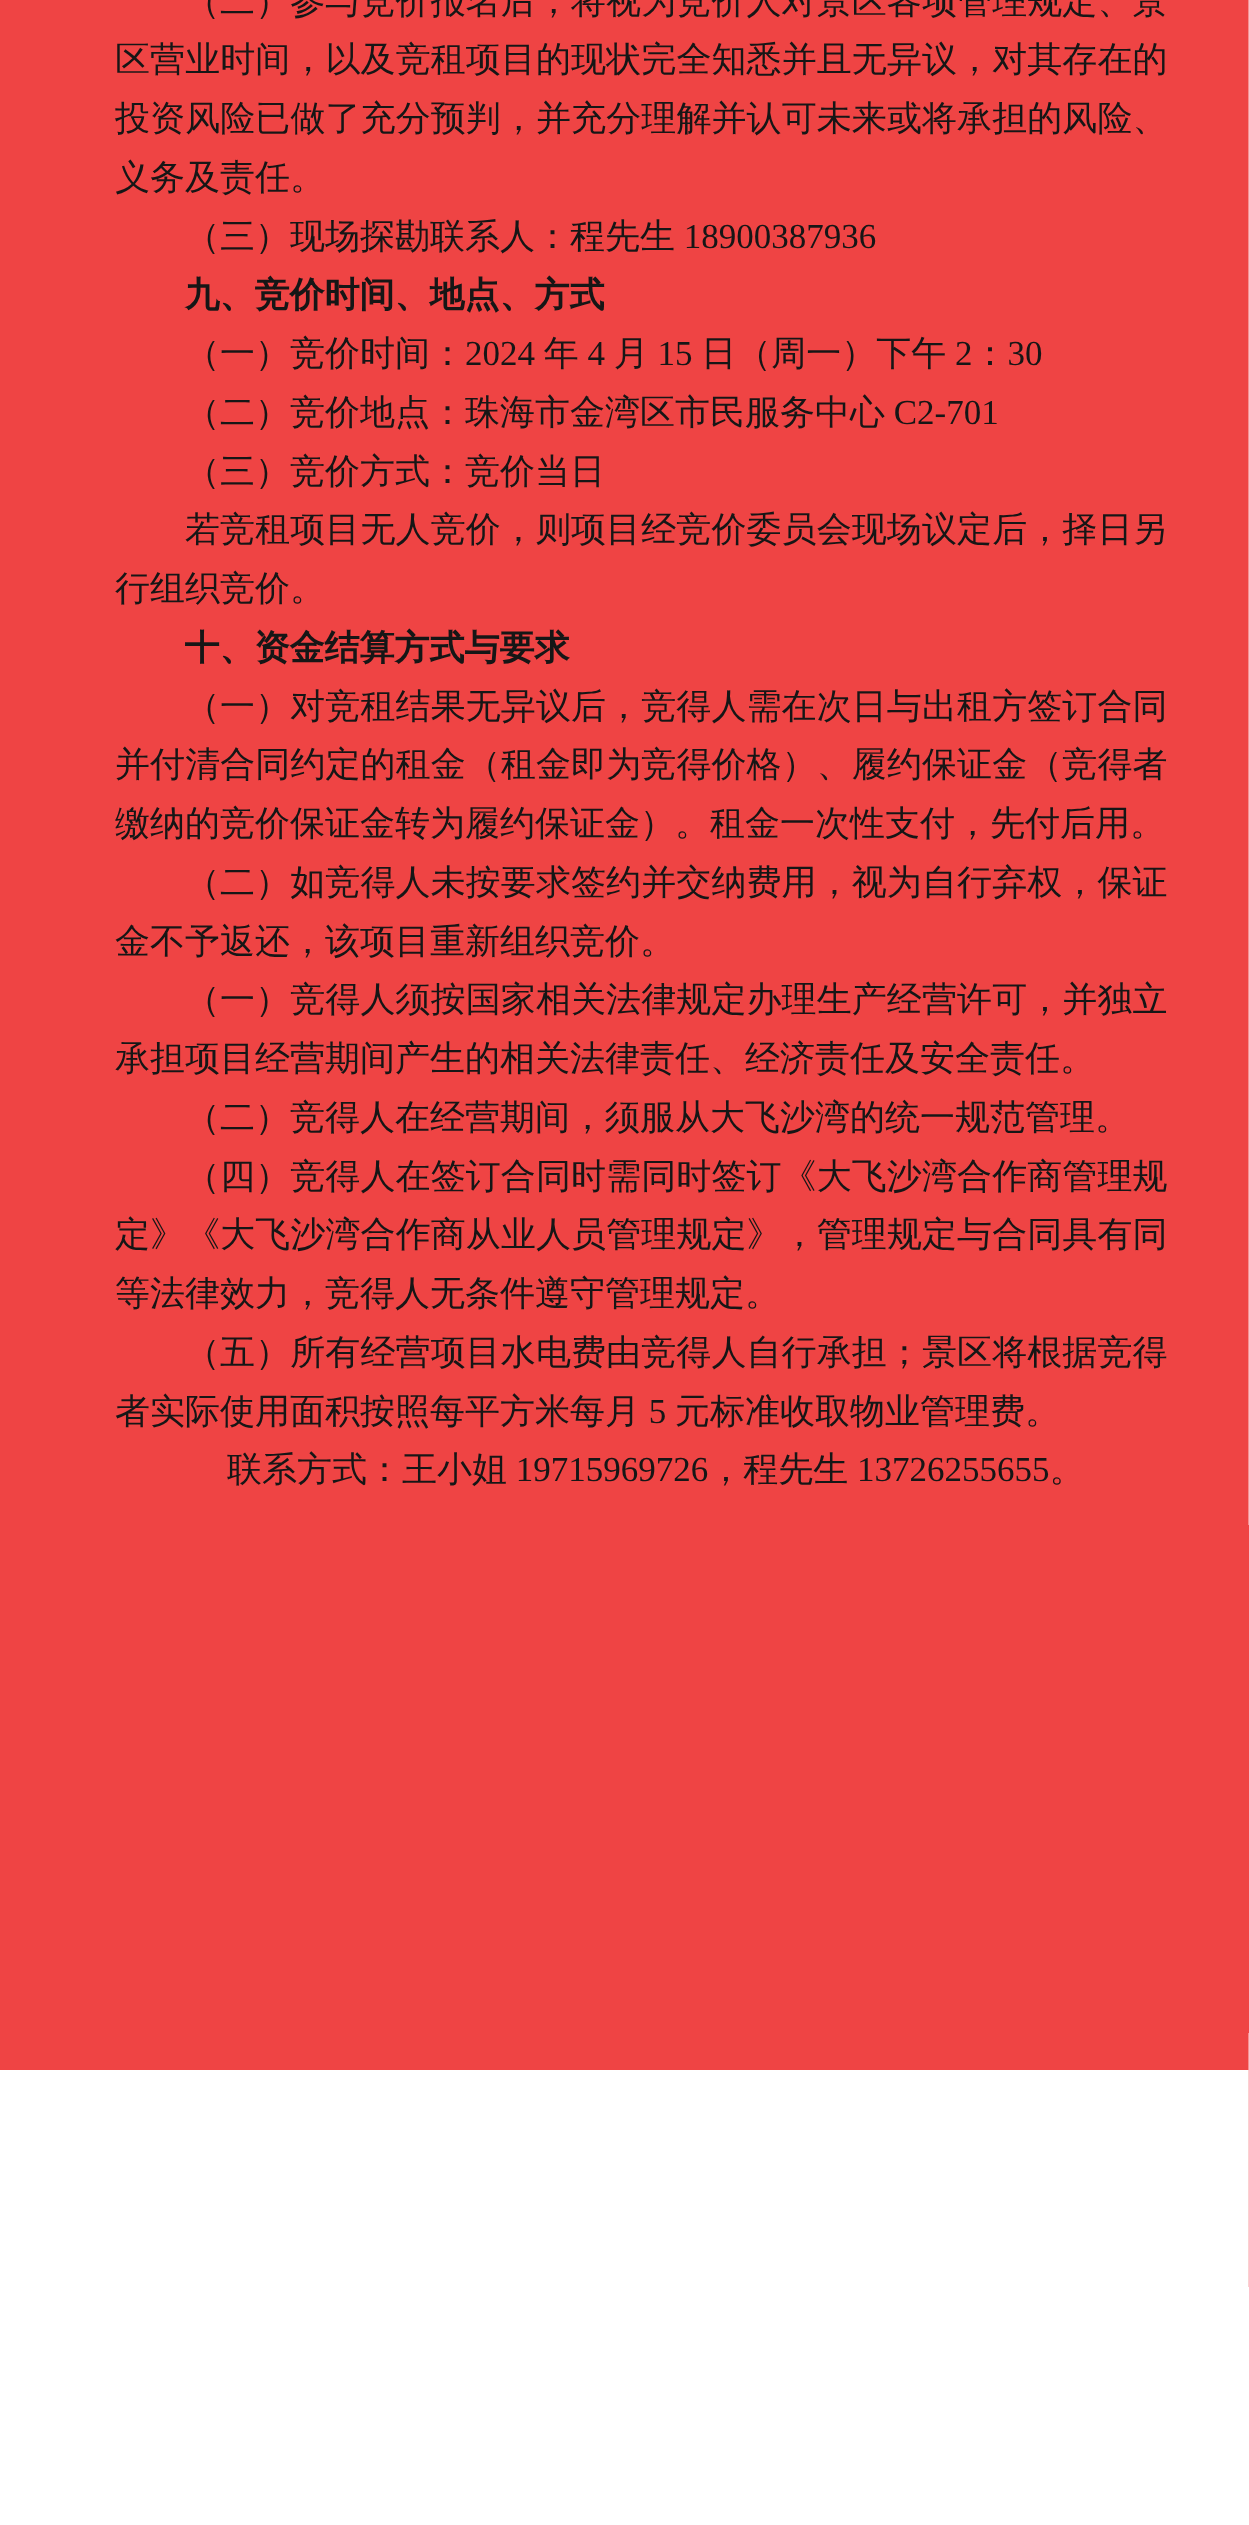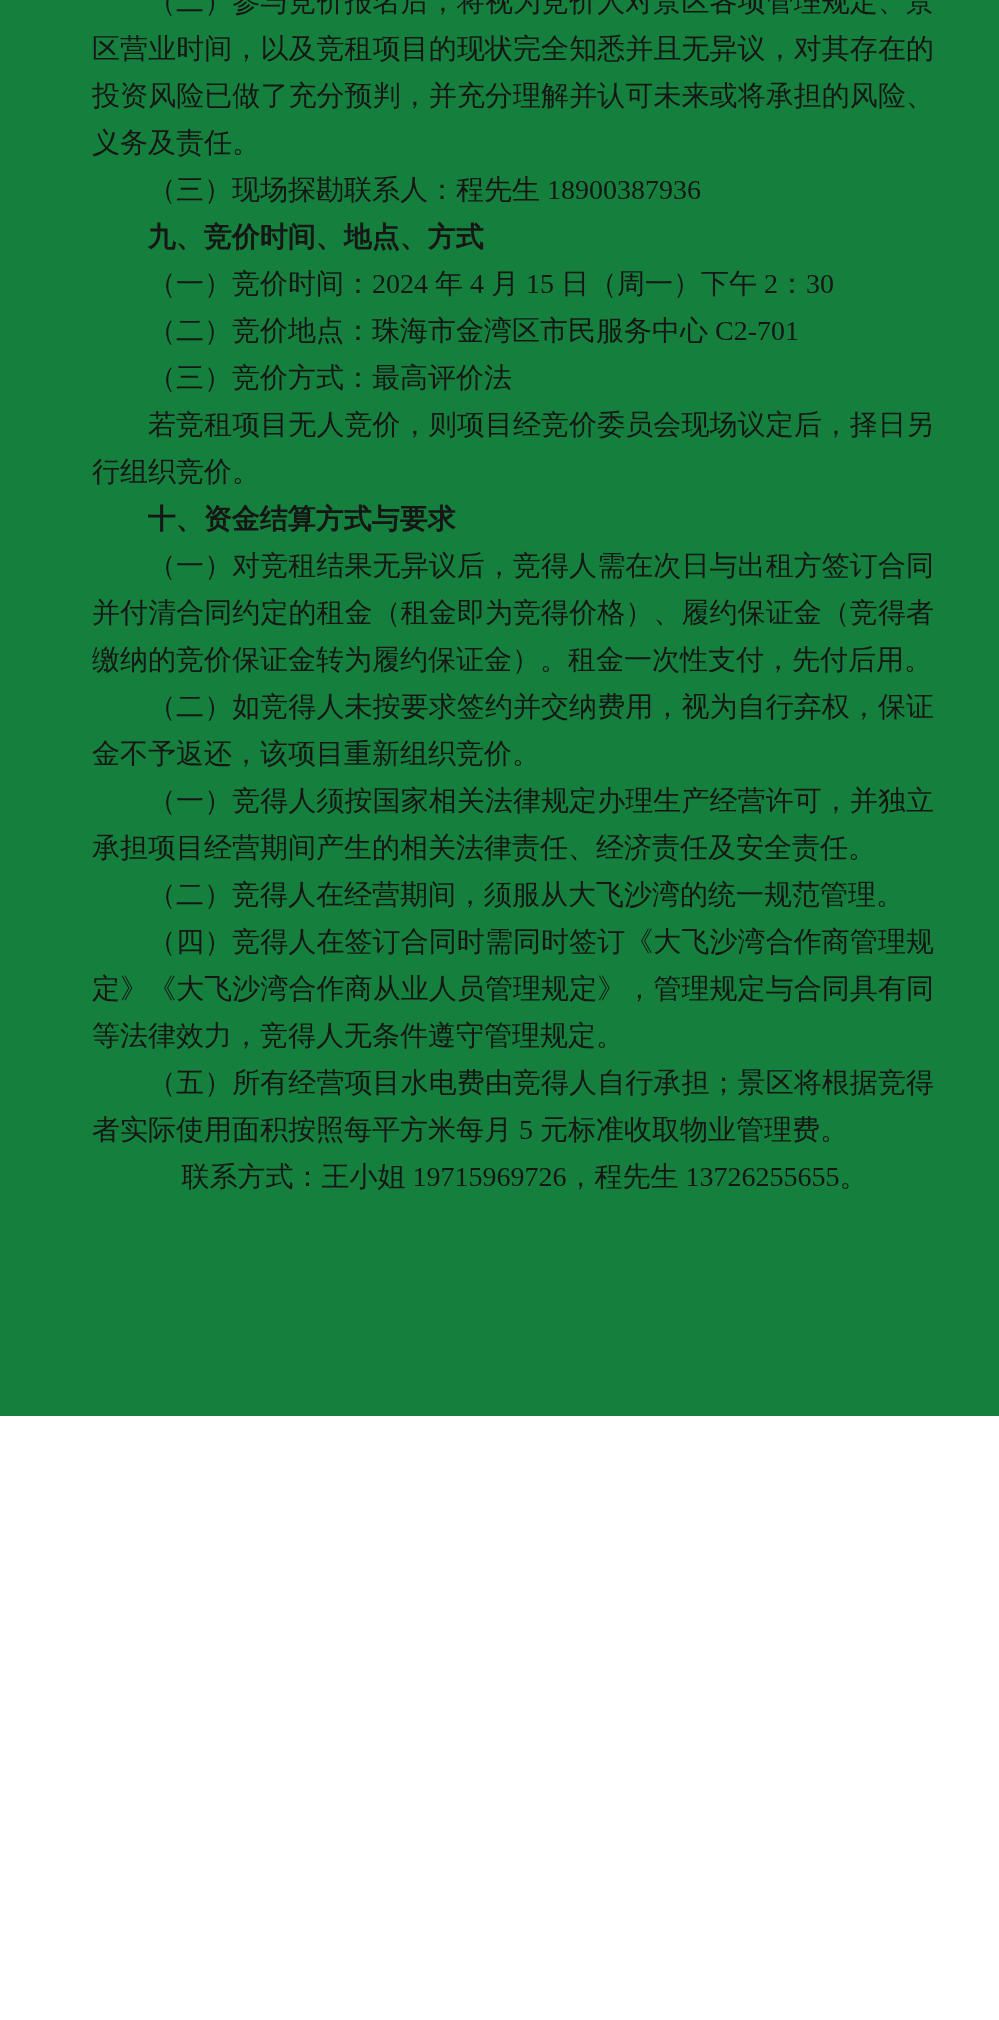--- a/index.html
+++ b/index.html
@@ -3,22 +3,22 @@
 <meta charset="utf-8">
 <style>
   html, body {
     margin: 0;
     padding: 0;
     background: #ffffff;
   }
   .page {
     position: relative;
     width: 999px;
-    height: 1416px;
-    background: #15803d;
+    height: 1656px;
+    background: #ef4444;
     overflow: hidden;
     font-family: "Liberation Serif", "DejaVu Serif", serif;
   }
   .content {
     margin-top: -22px;
     margin-left: 92px;
     width: 842px;
     font-size: 28px;
     line-height: 47px;
     color: #161616;
@@ -40,21 +40,21 @@
 </head>
 <body>
 
 <div class="page">
   <div class="content">
     <p class="para">（二）参与竞价报名后，将视为竞价人对景区各项管理规定、景区营业时间，以及竞租项目的现状完全知悉并且无异议，对其存在的投资风险已做了充分预判，并充分理解并认可未来或将承担的风险、义务及责任。</p>
     <p class="para">（三）现场探勘联系人：程先生 18900387936</p>
     <p class="heading">九、竞价时间、地点、方式</p>
     <p class="para">（一）竞价时间：2024 年 4 月 15 日（周一）下午 2：30</p>
     <p class="para">（二）竞价地点：珠海市金湾区市民服务中心 C2-701</p>
-    <p class="para">（三）竞价方式：最高评价法</p>
+    <p class="para">（三）竞价方式：竞价当日</p>
     <p class="para">若竞租项目无人竞价，则项目经竞价委员会现场议定后，择日另行组织竞价。</p>
     <p class="heading">十、资金结算方式与要求</p>
     <p class="para">（一）对竞租结果无异议后，竞得人需在次日与出租方签订合同并付清合同约定的租金（租金即为竞得价格）、履约保证金（竞得者缴纳的竞价保证金转为履约保证金）。租金一次性支付，先付后用。</p>
     <p class="para">（二）如竞得人未按要求签约并交纳费用，视为自行弃权，保证金不予返还，该项目重新组织竞价。</p>
     <p class="para">（一）竞得人须按国家相关法律规定办理生产经营许可，并独立承担项目经营期间产生的相关法律责任、经济责任及安全责任。</p>
     <p class="para">（二）竞得人在经营期间，须服从大飞沙湾的统一规范管理。</p>
     <p class="para">（四）竞得人在签订合同时需同时签订《大飞沙湾合作商管理规定》《大飞沙湾合作商从业人员管理规定》，管理规定与合同具有同等法律效力，竞得人无条件遵守管理规定。</p>
     <p class="para">（五）所有经营项目水电费由竞得人自行承担；景区将根据竞得者实际使用面积按照每平方米每月 5 元标准收取物业管理费。</p>
     <p class="contact">联系方式：王小姐 19715969726，程先生 13726255655。</p>
   </div>

